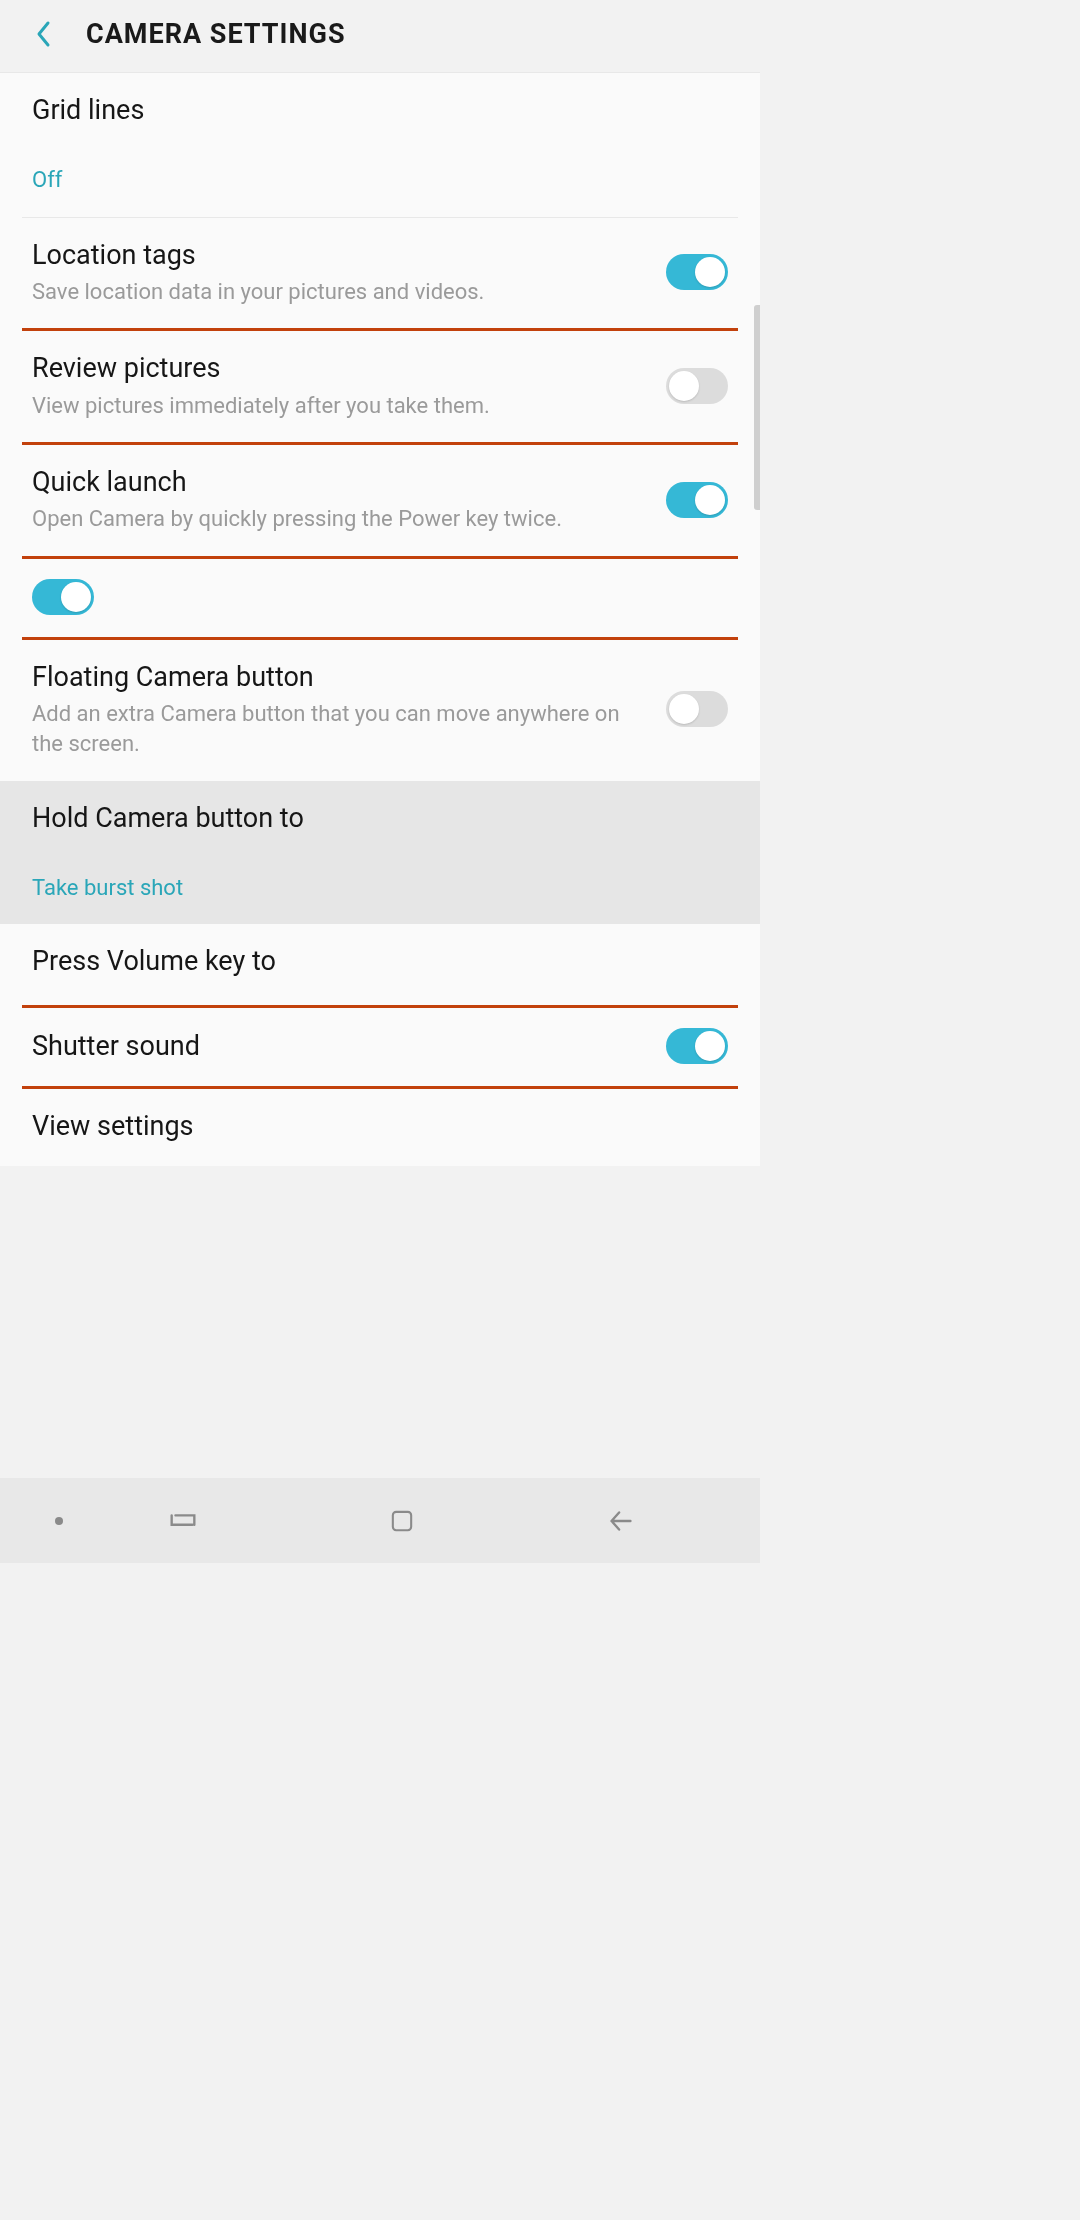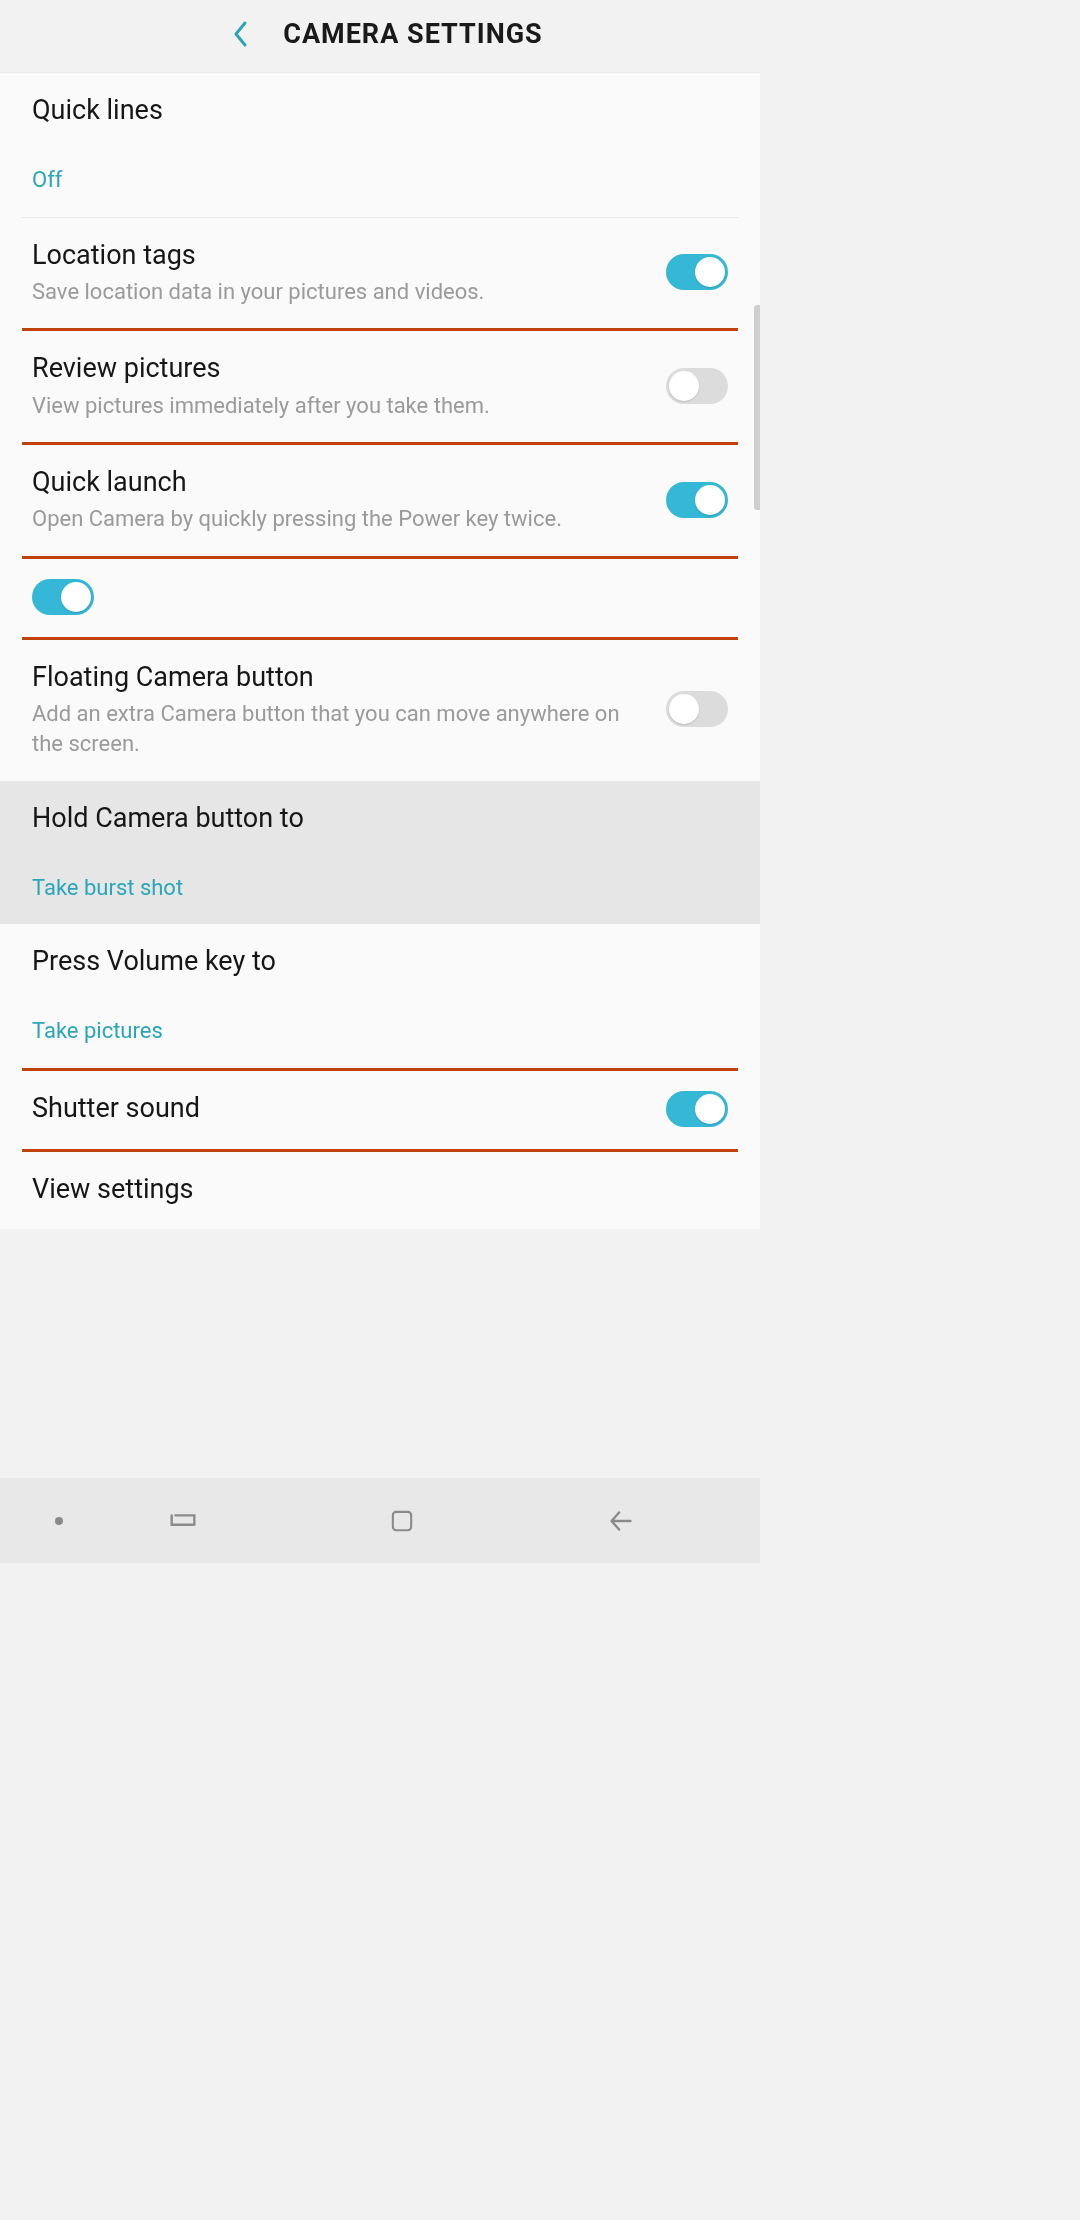--- a/index.html
+++ b/index.html
@@ -9,21 +9,20 @@
     background: #f2f2f2;
     font-family: -apple-system, Roboto, "Segoe UI", Arial, sans-serif;
     overflow: hidden;
     position: relative;
   }
   .header {
     display: flex;
     align-items: center;
     padding: 18px 20px 22px 30px;
     background: #f2f2f2;
-    justify-content: center;
   }
   .back-btn {
     width: 26px;
     height: 26px;
     display: flex;
     align-items: center;
     justify-content: center;
     margin-right: 30px;
   }
   .back-btn svg { width: 16px; height: 28px; }
@@ -126,21 +125,21 @@
       <polyline points="13,3 4,14 13,25" fill="none" stroke="#2aa6b8" stroke-width="3" stroke-linecap="round" stroke-linejoin="round"></polyline>
     </svg>
   </div>
   <div class="header-title">CAMERA SETTINGS</div>
 </div>
 
 <div class="content">
 
   <div class="item" style="border-bottom:1px solid #e8e8e8; margin:0 22px; padding-left:10px; padding-right:10px;">
     <div class="item-text">
-      <div class="item-title">Quick lines</div>
+      <div class="item-title">Grid lines</div>
       <div class="item-value">Off</div>
     </div>
   </div>
 
   <div class="item" style="margin:0 22px; padding-left:10px; padding-right:10px;">
     <div class="item-text">
       <div class="item-title">Location tags</div>
       <div class="item-sub">Save location data in your pictures and videos.</div>
     </div>
     <div class="toggle on">
@@ -187,21 +186,20 @@
   <div class="item selected no-border">
     <div class="item-text">
       <div class="item-title">Hold Camera button to</div>
       <div class="item-value">Take burst shot</div>
     </div>
   </div>
 
   <div class="item" style="margin:0 22px; padding-left:10px; padding-right:10px;">
     <div class="item-text">
       <div class="item-title">Press Volume key to</div>
-      <div class="item-value">Take pictures</div>
     </div>
   </div>
 
   <div class="item" style="margin:0 22px; padding-left:10px; padding-right:10px;">
     <div class="item-text">
       <div class="item-title solo">Shutter sound</div>
     </div>
     <div class="toggle on">
         <div class="knob"></div>
       </div>

